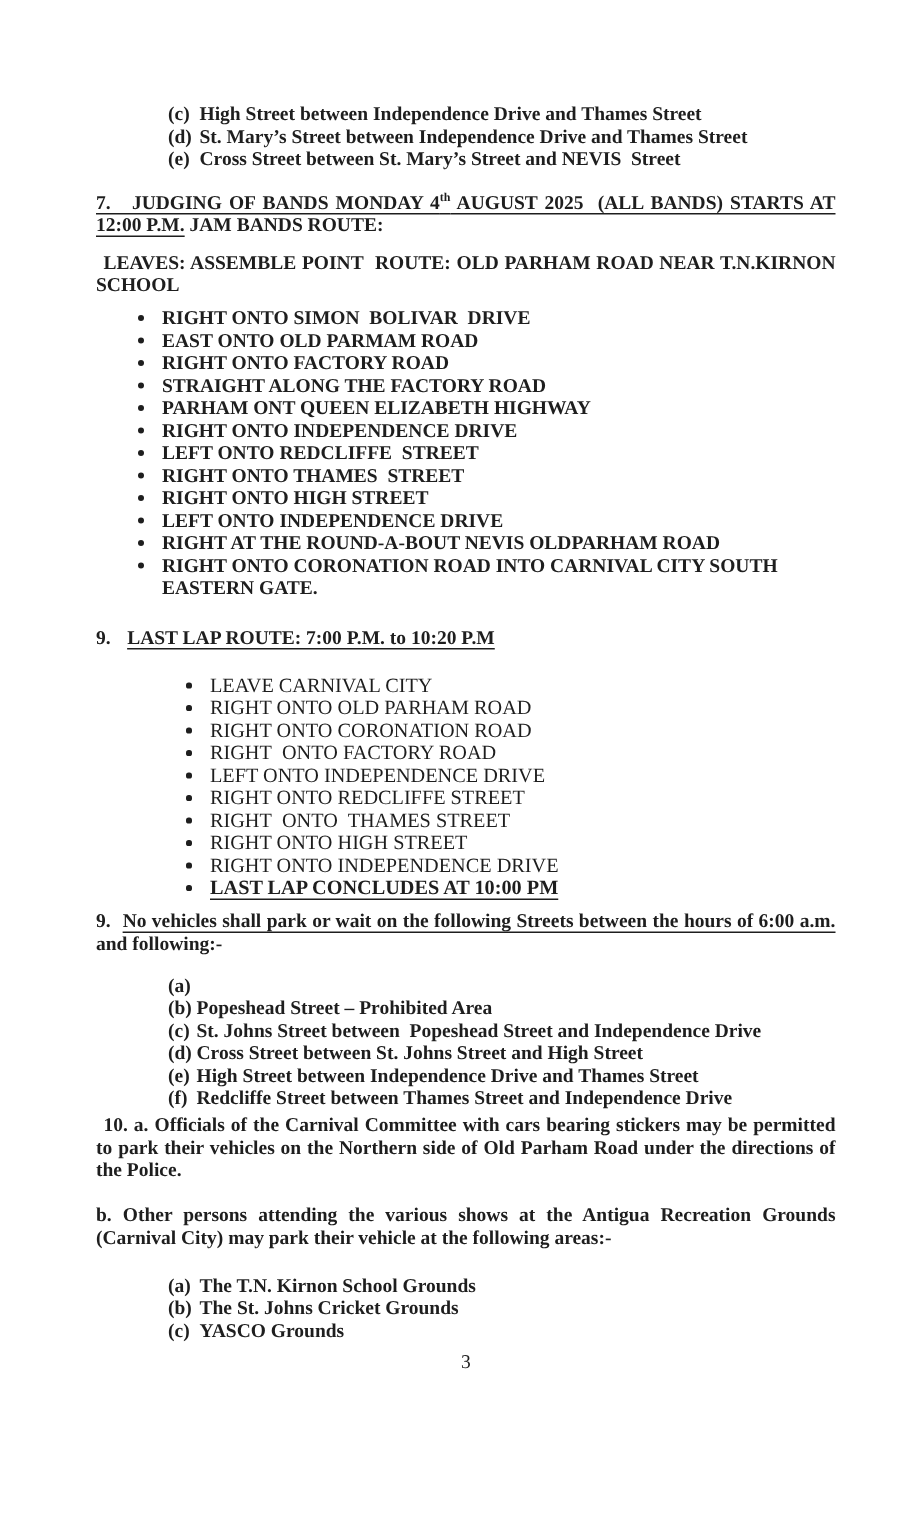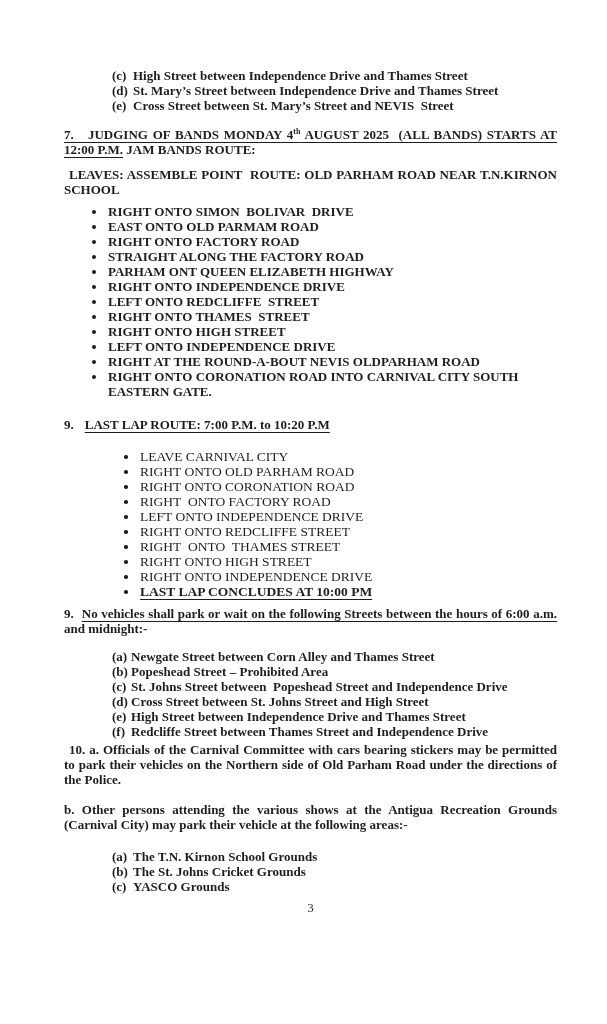--- a/index.html
+++ b/index.html
@@ -114,27 +114,26 @@
     <li><span class="dot"></span><span>RIGHT&nbsp; ONTO&nbsp; THAMES STREET</span></li>
     <li><span class="dot"></span><span>RIGHT ONTO HIGH STREET</span></li>
     <li><span class="dot"></span><span>RIGHT ONTO INDEPENDENCE DRIVE</span></li>
     <li class="final"><span class="dot"></span><span class="u">LAST LAP CONCLUDES AT 10:00 PM</span></li>
   </ul>
 
   <div class="h10">
     <div class="line jl">
       <span class="num">9.</span><span class="u">No vehicles shall park or wait on the following Streets between the hours of 6:00 a.m.</span>
     </div>
-    <div class="line">and midnight:-</div>
+    <div class="line">and following:-</div>
   </div>
 
   <div class="streets">
     <div class="row line">
       <span class="lbl">(a)</span>
-      <span>Newgate Street between Corn Alley and Thames Street</span>
     </div>
     <div class="row line">
       <span class="lbl">(b)</span>
       <span>Popeshead Street – Prohibited Area</span>
     </div>
     <div class="row line">
       <span class="lbl">(c)</span>
       <span>St. Johns Street between&nbsp; Popeshead Street and Independence Drive</span>
     </div>
     <div class="row line">

